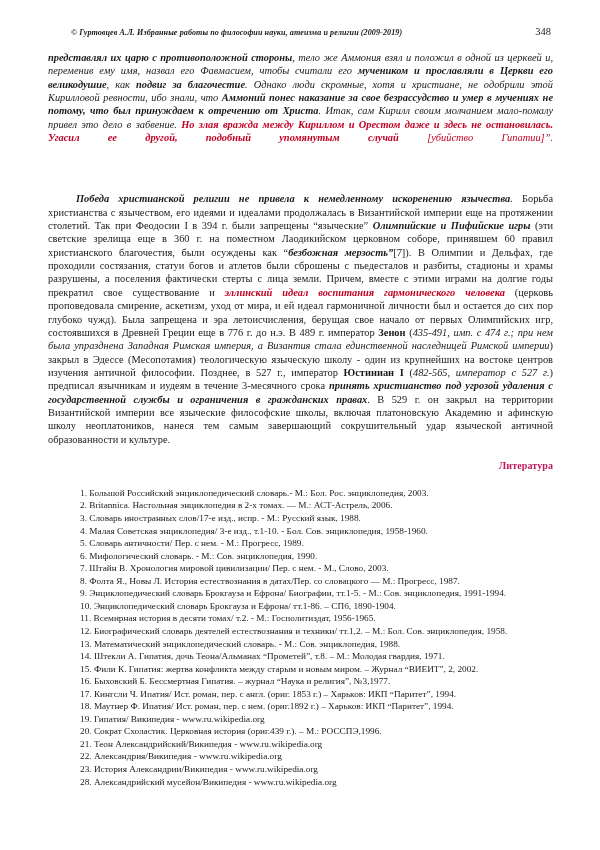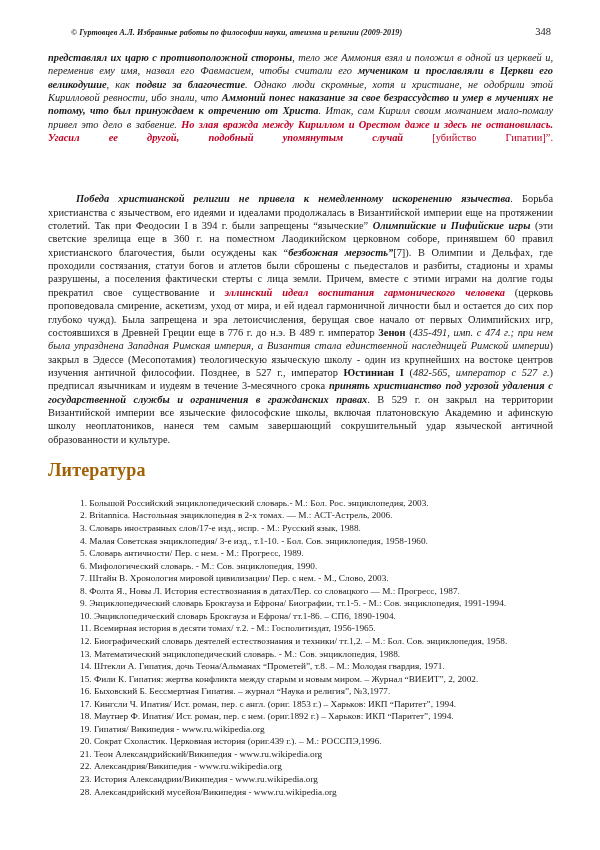--- a/index.html
+++ b/index.html
@@ -68,29 +68,29 @@
   }
   
   .forced-justify {
     text-align-last: justify;
   }
 
   .bi { font-weight: bold; font-style: italic; }
   .i  { font-style: italic; }
   .b  { font-weight: bold; }
   .red-bi { color: #c00024; font-weight: bold; font-style: italic; }
-  .red-i  { color: #c00024; }
+  .red-i  { color: #c00024; font-style: italic; }
 
   
   .lit-heading {
     margin: 14px 0 6px 0;
-    text-align: left;
-    color: #a16207;
+    text-align: right;
+    color: #be185d;
     font-weight: bold;
-    font-size: 18px;
+    font-size: 10px;
     letter-spacing: 0.01em;
   }
   .refs {
     margin: 16px;
     padding: 0;
     list-style: none;
     font-size: 9.25px;
     line-height: 12.55px;
   }
   .refs li {

